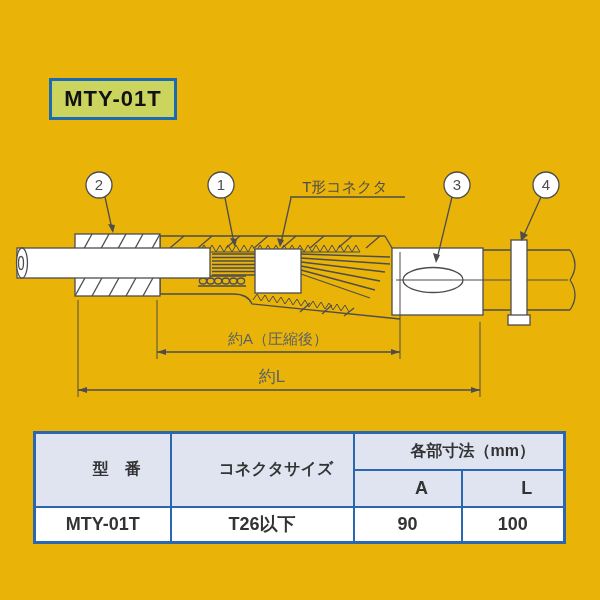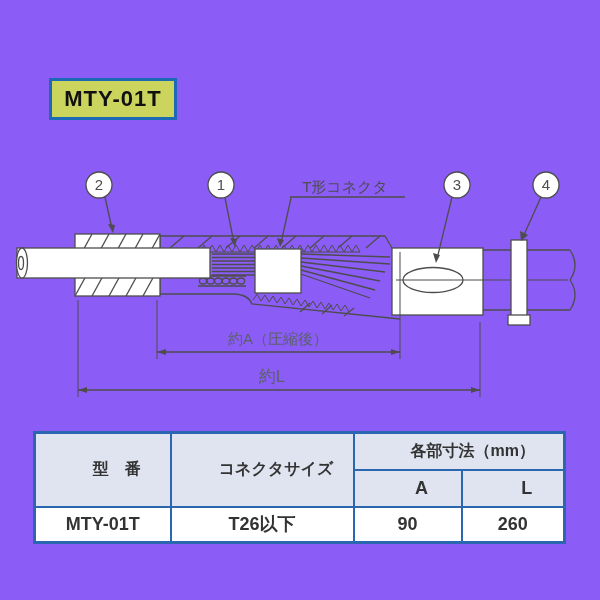--- a/index.html
+++ b/index.html
@@ -1,16 +1,16 @@
 <!DOCTYPE html>
 <html><head>
 <meta charset="utf-8">
 <style>
   html,body{margin:0;padding:0;background:#fff;}
-  .stage{position:relative;width:600px;height:600px;background:#8b5cf6;overflow:hidden;
+  .stage{position:relative;width:600px;height:600px;background:#eab308;overflow:hidden;
          font-family:"Liberation Sans","DejaVu Sans",sans-serif;}
   
   .badge{position:absolute;left:49px;top:78px;width:122px;height:36px;
          background:#cbd55e;border:3px solid #1d6ab4;
          display:flex;align-items:center;justify-content:center;
          font-size:22px;font-weight:bold;color:#111;letter-spacing:1px;}
   
   svg.diagram{position:absolute;left:0;top:0;}
   svg.diagram line, svg.diagram path, svg.diagram rect,
   svg.diagram ellipse, svg.diagram circle, svg.diagram polyline{
@@ -215,18 +215,18 @@
       <th colspan="2">各部寸法（mm）</th>
     </tr>
     <tr style="height:37px">
       <th class="sub">A</th>
       <th class="sub">L</th>
     </tr>
     <tr style="height:36px">
       <td>MTY-01T</td>
       <td>T26以下</td>
       <td>90</td>
-      <td>260</td>
+      <td>100</td>
     </tr>
   </tbody>
     </table>
 
 </div>
 
 </body></html>

